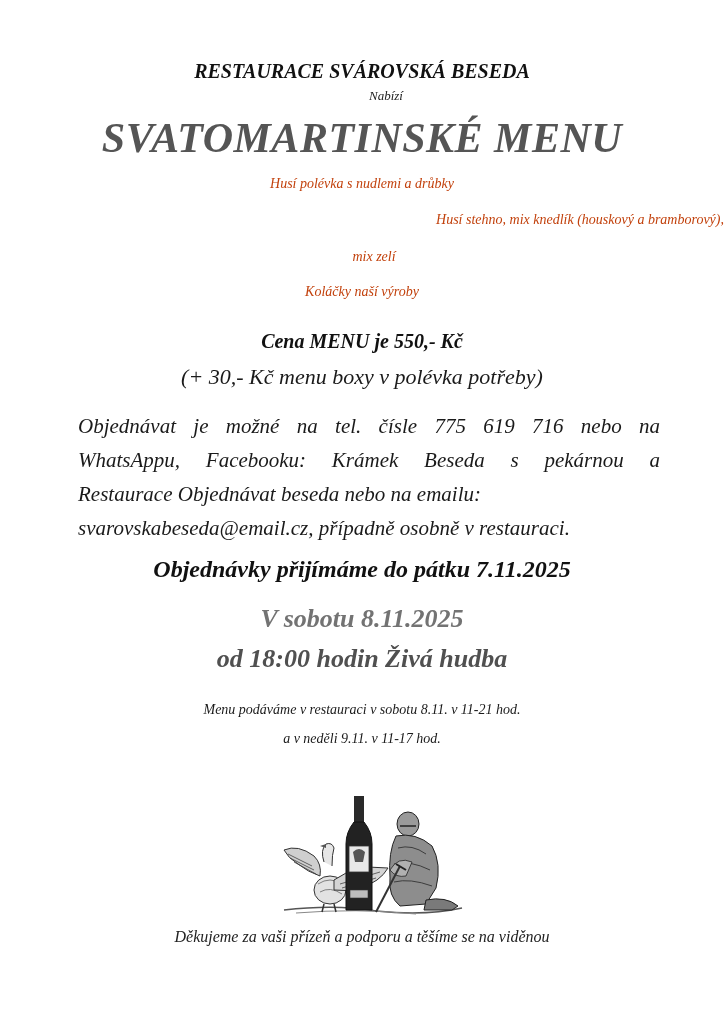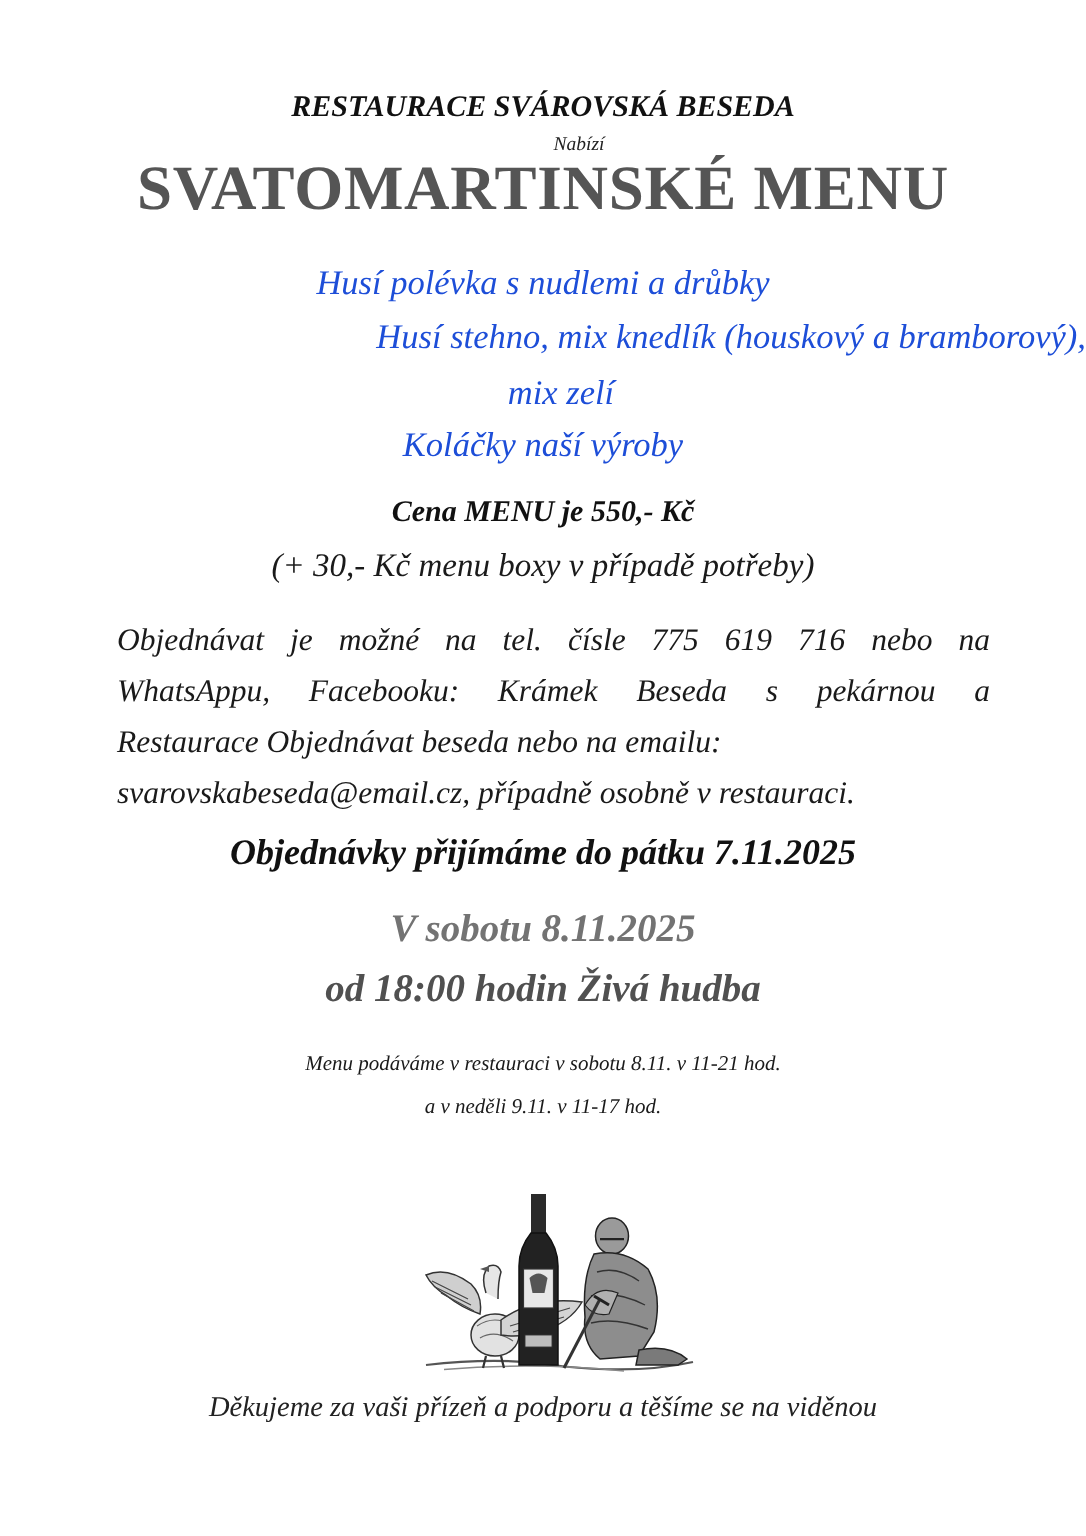--- a/index.html
+++ b/index.html
@@ -5,59 +5,59 @@
     html, body { margin: 0; padding: 0; background: #ffffff; }
     body {
       width: 724px; height: 1024px; overflow: hidden; position: relative;
       font-family: "Liberation Serif", "DejaVu Serif", serif;
       color: #1a1a1a;
     }
     .page { position: absolute; left: 0; top: 0; width: 724px; height: 774px; }
     .line { position: absolute; left: 0; width: 724px; text-align: center; white-space: nowrap; }
     .restaurant { top: 60px; font-size: 20px; font-weight: bold; font-style: italic; color: #111; }
     .offers { top: 88px; font-size: 13px; font-style: italic; color: #222; margin-left: 24px; }
-    .title { top: 102px; font-size: 42px; font-weight: bold; color: #555555; letter-spacing: 0.5px; }
-    .dish { font-size: 23px; font-style: italic; color: #1d4ed8; }
+    .title { top: 114px; font-size: 42px; font-weight: bold; font-style: italic; color: #555555; letter-spacing: 0.5px; }
+    .dish { font-size: 14px; font-style: italic; color: #c2410c; }
     .dish1 { top: 176px; }
     .dish2 { top: 212px; text-align: right; }
     .dish3 { top: 249px; padding-left: 12px; }
     .dish4 { top: 284px; }
     .price { top: 330px; font-size: 20px; font-weight: bold; font-style: italic; color: #111; }
     .boxes { top: 364px; font-size: 22px; font-style: italic; color: #1a1a1a; }
     .contact {
       position: absolute; left: 78px; top: 409px; width: 582px;
       font-size: 21px; font-style: italic; line-height: 34px; color: #1a1a1a;
     }
     .contact .row { display: block; white-space: nowrap; }
     .contact .justify { text-align: justify; text-align-last: justify; }
     .orders-deadline { top: 556px; font-size: 24px; font-weight: bold; font-style: italic; color: #111; }
     .saturday { top: 604px; font-size: 26px; font-weight: bold; font-style: italic; color: #737373; }
     .music { top: 644px; font-size: 26px; font-weight: bold; font-style: italic; color: #505050; }
     .serving { font-size: 14px; font-style: italic; color: #1a1a1a; }
     .serving1 { top: 702px; }
     .serving2 { top: 731px; }
     .illustration { position: absolute; left: 276px; top: 792px; width: 190px; height: 125px; }
-    .thanks { top: 928px; font-size: 19px; font-style: italic; color: #222; }
+    .thanks { top: 928px; font-size: 16px; font-style: italic; color: #222; }
   </style>
 </head>
 <body>
 
 <div class="page">
 
   <div class="line restaurant">RESTAURACE SVÁROVSKÁ BESEDA</div>
   <div class="line offers">Nabízí</div>
   <div class="line title">SVATOMARTINSKÉ MENU</div>
 
   <div class="line dish dish1">Husí polévka s nudlemi a drůbky</div>
   <div class="line dish dish2">Husí stehno, mix knedlík (houskový a bramborový),</div>
   <div class="line dish dish3">mix zelí</div>
   <div class="line dish dish4">Koláčky naší výroby</div>
 
   <div class="line price">Cena MENU je 550,- Kč</div>
-  <div class="line boxes">(+ 30,- Kč menu boxy v případě potřeby)</div>
+  <div class="line boxes">(+ 30,- Kč menu boxy v polévka potřeby)</div>
 
   <div class="contact">
     <span class="row justify">Objednávat je možné na tel. čísle 775 619 716 nebo na</span>
     <span class="row justify">WhatsAppu, Facebooku: Krámek Beseda s pekárnou a</span>
     <span class="row">Restaurace Objednávat beseda nebo na emailu:</span>
     <span class="row">svarovskabeseda@email.cz, případně osobně v restauraci.</span>
   </div>
 
   <div class="line orders-deadline">Objednávky přijímáme do pátku 7.11.2025</div>
   <div class="line saturday">V sobotu 8.11.2025</div>

